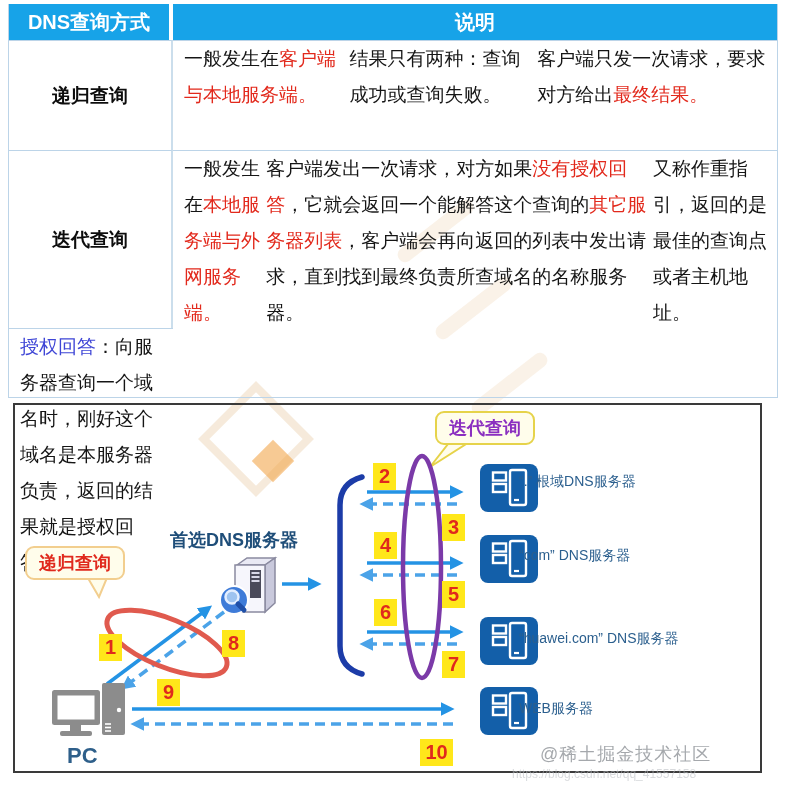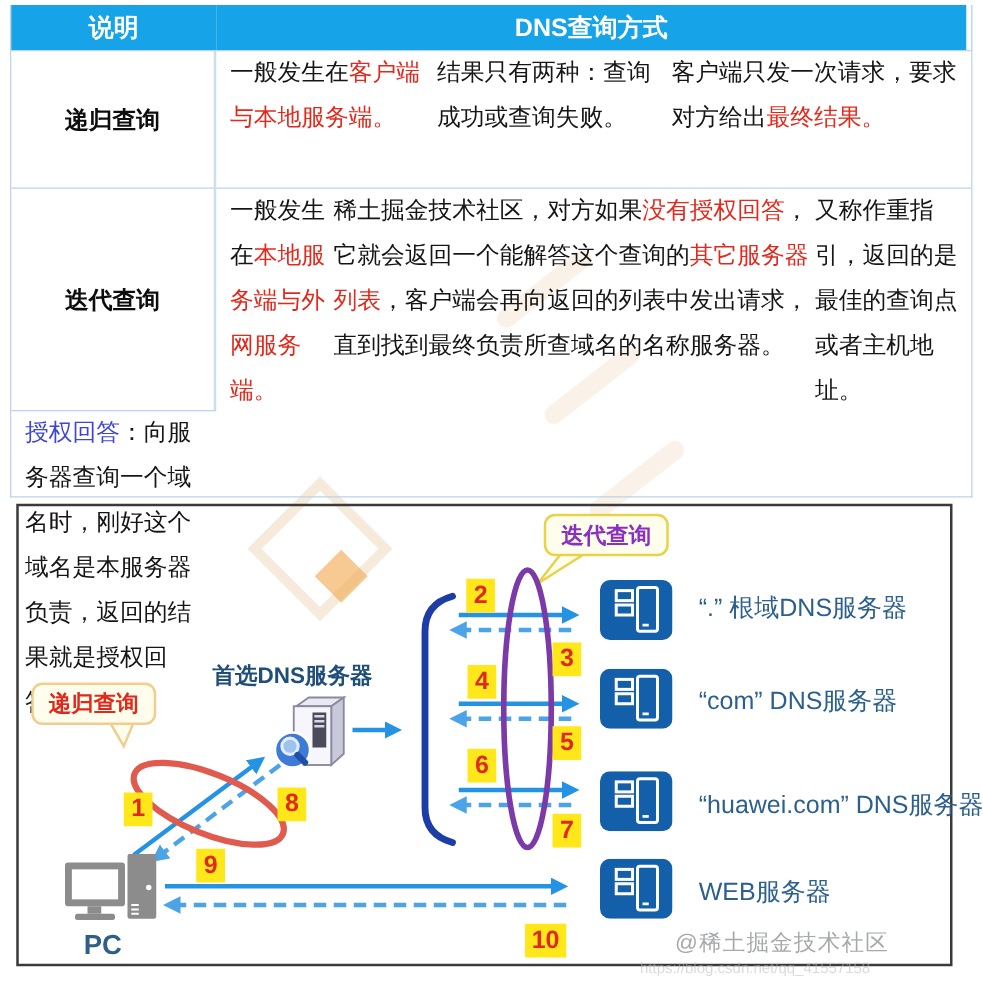--- a/index.html
+++ b/index.html
@@ -46,21 +46,21 @@
   .b4 {left:359px; top:127px;} .b5 {left:427px; top:176px;} .b6 {left:359px; top:194px;}
   .b7 {left:427px; top:246px;} .b8 {left:207px; top:225px;} .b9 {left:142px; top:274px;}
   .b10 {left:405px; top:334px; width:33px;}
   .bubble { position:absolute; z-index:3; background:#FFFDEB; border-radius:9px;
             font-size:18px; font-weight:bold; padding:3px 12px; white-space:nowrap; }
   .bub-rec { left:10px; top:141px; border:2px solid #F2CE8E; color:#E0291D; }
   .bub-ite { left:420px; top:6px;  border:2px solid #E6D34A; color:#8B2FC0; }
   .lbl { position:absolute; z-index:3; white-space:nowrap; }
   .lbl-dns { left:155px; top:123px; font-size:18px; font-weight:bold; color:#1F4E79; }
   .lbl-pc  { left:52px;  top:338px; font-size:22px; font-weight:600; color:#2E5F8A; }
-  .srv-lbl { left:544px; font-size:20px; color:#2B5F8E; }
+  .srv-lbl { left:504px; font-size:14px; color:#2B5F8E; }
   .sl1 {top:68px;} .sl2 {top:142px;} .sl3 {top:225px;} .sl4 {top:295px;}
   .icon { position:absolute; z-index:2; }
   .ic-dns { left:202px; top:150px; }
   .ic-pc  { left:37px;  top:278px; }
   .srv { left:465px; } .sv1 {top:59px;} .sv2 {top:130px;} .sv3 {top:212px;} .sv4 {top:282px;}
 
   
   .wm-site { position:absolute; z-index:4; left:540px; top:742px; font-size:18px;
              color:#8f9398; opacity:.8; letter-spacing:1px; }
   .wm-url  { position:absolute; z-index:4; left:512px; top:767px; font-size:12px;
@@ -71,34 +71,34 @@
 
 <div class="page">
 
   <div class="wm wm-diamond"></div>
   <div class="wm wm-orange"></div>
   <div class="wm wm-streak wm-s1"></div>
   <div class="wm wm-streak wm-s2"></div>
   <div class="wm wm-streak wm-s3"></div>
 
   <div class="tbl">
+    <div class="th th1">DNS查询方式</div>
     <div class="th">说明</div>
-    <div class="th th1">DNS查询方式</div>
 
     <div class="tm">递归查询</div>
     <div class="td">
         <div><span>一般发生在</span><span class="red">客户端与本地服务端。</span></div>
         <div><span>结果只有两种：查询成功或查询失败。</span></div>
         <div><span>客户端只发一次请求，要求对方给出</span><span class="red">最终结果。</span></div>
       </div>
 
     <div class="tm">迭代查询</div>
     <div class="td">
         <div><span>一般发生在</span><span class="red">本地服务端与外网服务端。</span></div>
-        <div><span>稀土掘金技术社区，对方如果</span><span class="red">没有授权回答</span><span>，它就会返回一个能解答这个查询的</span><span class="red">其它服务器列表</span><span>，客户端会再向返回的列表中发出请求，直到找到最终负责所查域名的名称服务器。</span></div>
+        <div><span>客户端发出一次请求，对方如果</span><span class="red">没有授权回答</span><span>，它就会返回一个能解答这个查询的</span><span class="red">其它服务器列表</span><span>，客户端会再向返回的列表中发出请求，直到找到最终负责所查域名的名称服务器。</span></div>
         <div><span>又称作重指引，返回的是最佳的查询点或者主机地址。</span></div>
       </div>
 
     <div class="td">
         <div><span class="blu">授权回答</span><span>：向服务器查询一个域名时，刚好这个域名是本服务器负责，返回的结果就是授权回答。</span></div>
       </div>
   </div>
 
   <div class="diagram">
 

